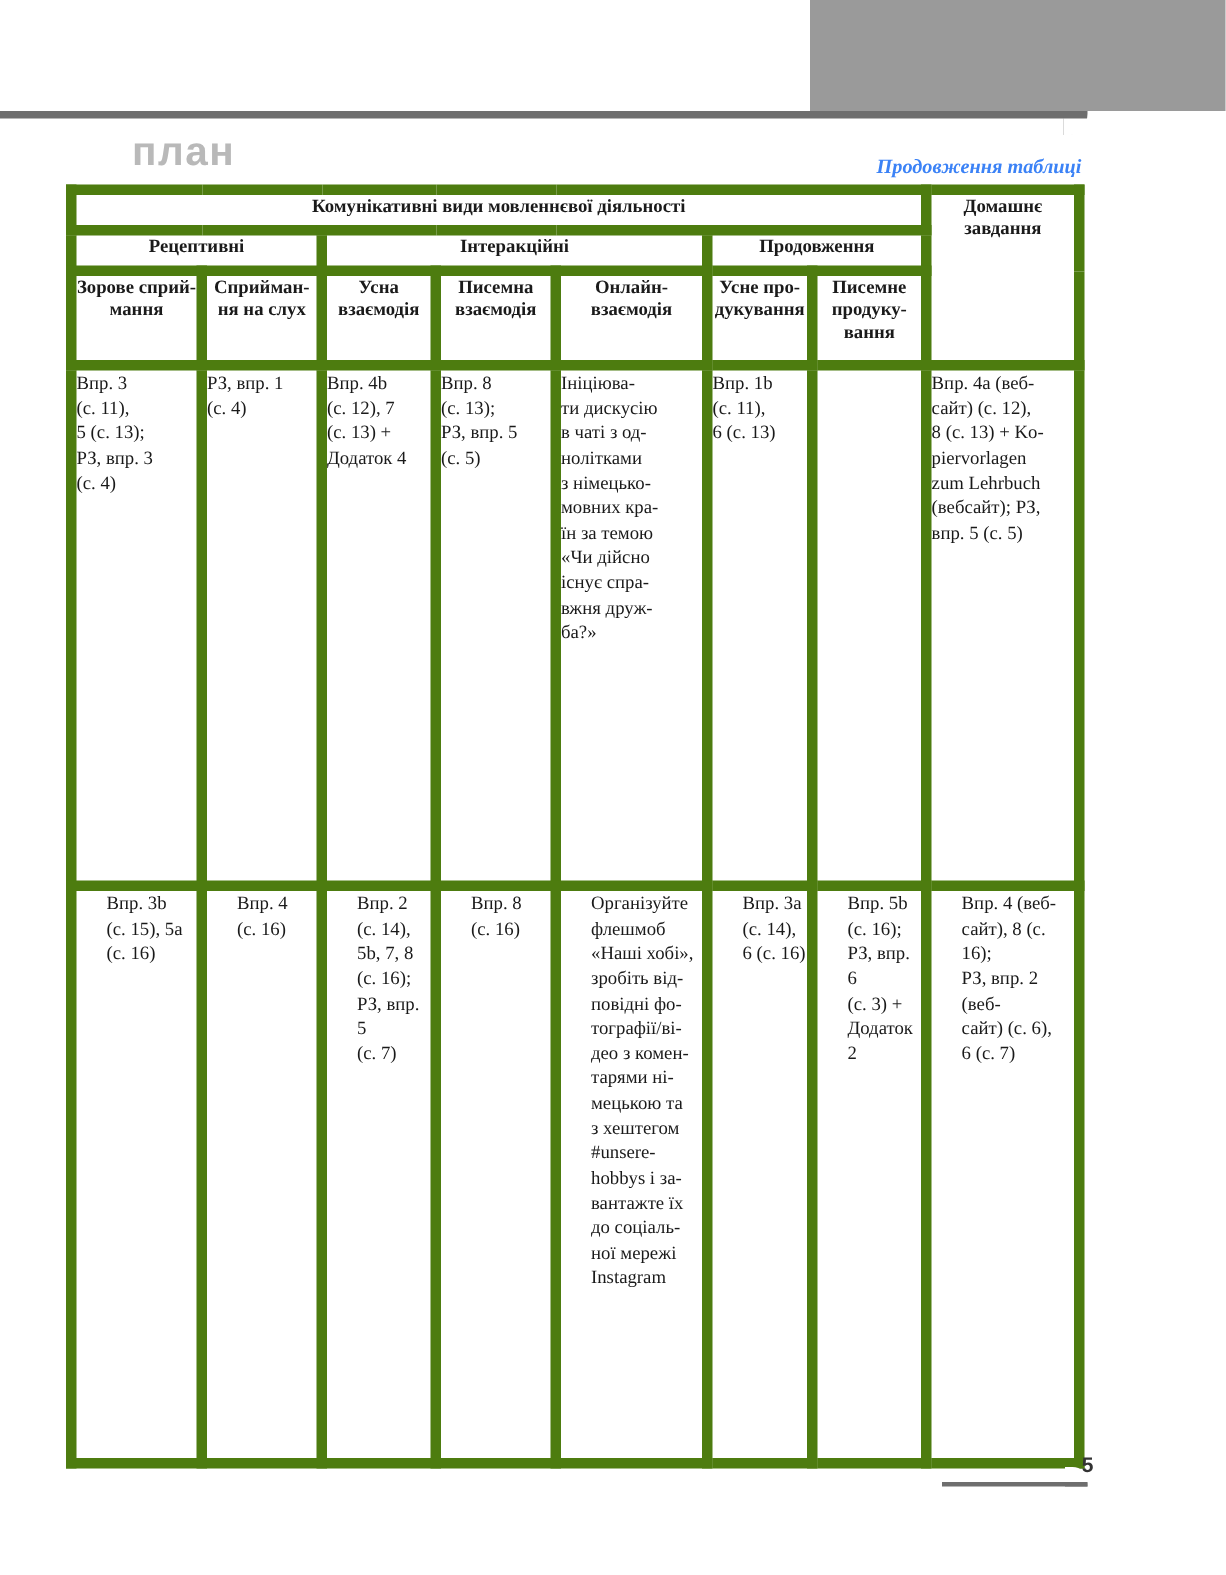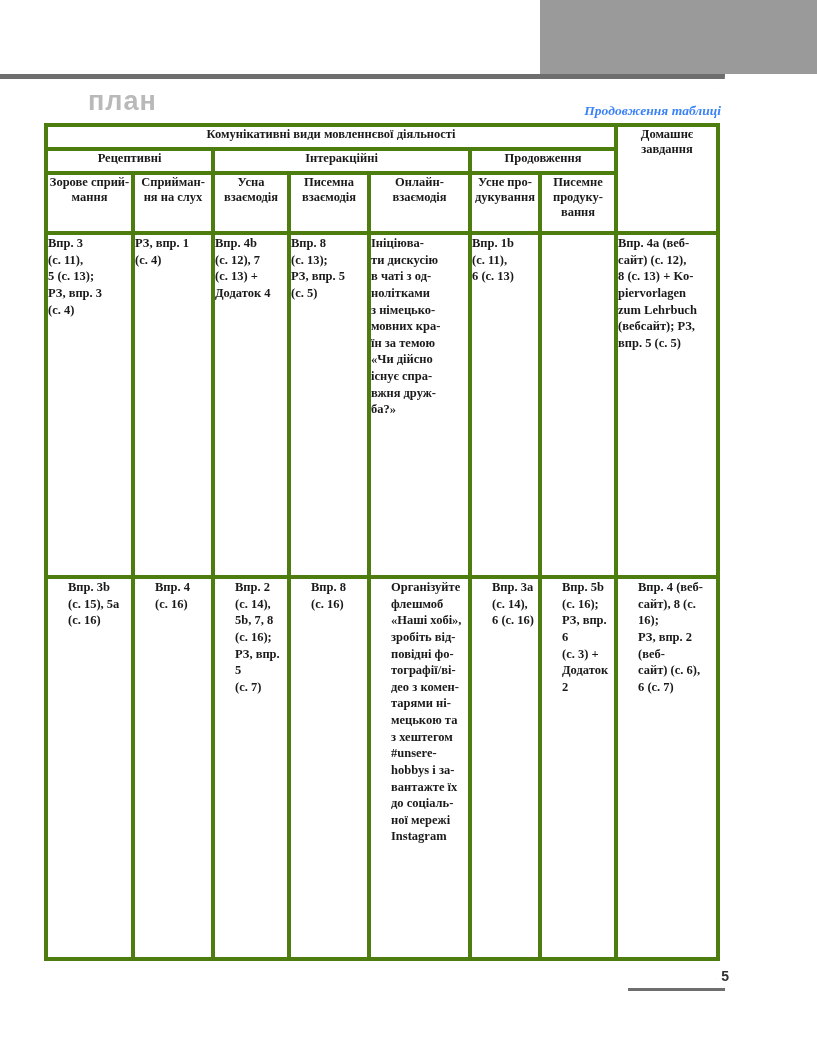--- a/index.html
+++ b/index.html
@@ -120,21 +120,21 @@
     top: 123px;
     left: 44px;
     width: 672px;
   }
   table.plan {
     border-collapse: collapse;
     width: 672px;
     table-layout: fixed;
   }
   table.plan td, table.plan th {
-    border: 4px solid #4d7c0f;
+    border: 7px solid #4d7c0f;
     vertical-align: top;
     padding: 0;
   }
   .hdr {
     text-align: center;
     font-weight: bold;
     font-size: 12.5px;
     line-height: 1.18;
     padding: 4px 2px;
     vertical-align: middle;
@@ -142,21 +142,20 @@
   .hdr-top { height: 20px; }
   .hdr-mid { height: 20px; }
   .hdr-sub { height: 56px; }
 
   .cell {
     font-size: 12.5px;
     line-height: 1.33;
     padding: 7px 6px 7px 7px;
     white-space: pre-line;
     hyphens: manual;
-    font-weight: bold;
   }
   .row-a td.cell { height: 340px; }
   .row-b td.cell { height: 378px; padding-left: 20px; }
 
   
   col.c1 { width: 87px; }
   col.c2 { width: 80px; }
   col.c3 { width: 76px; }
   col.c4 { width: 80px; }
   col.c5 { width: 101px; }

